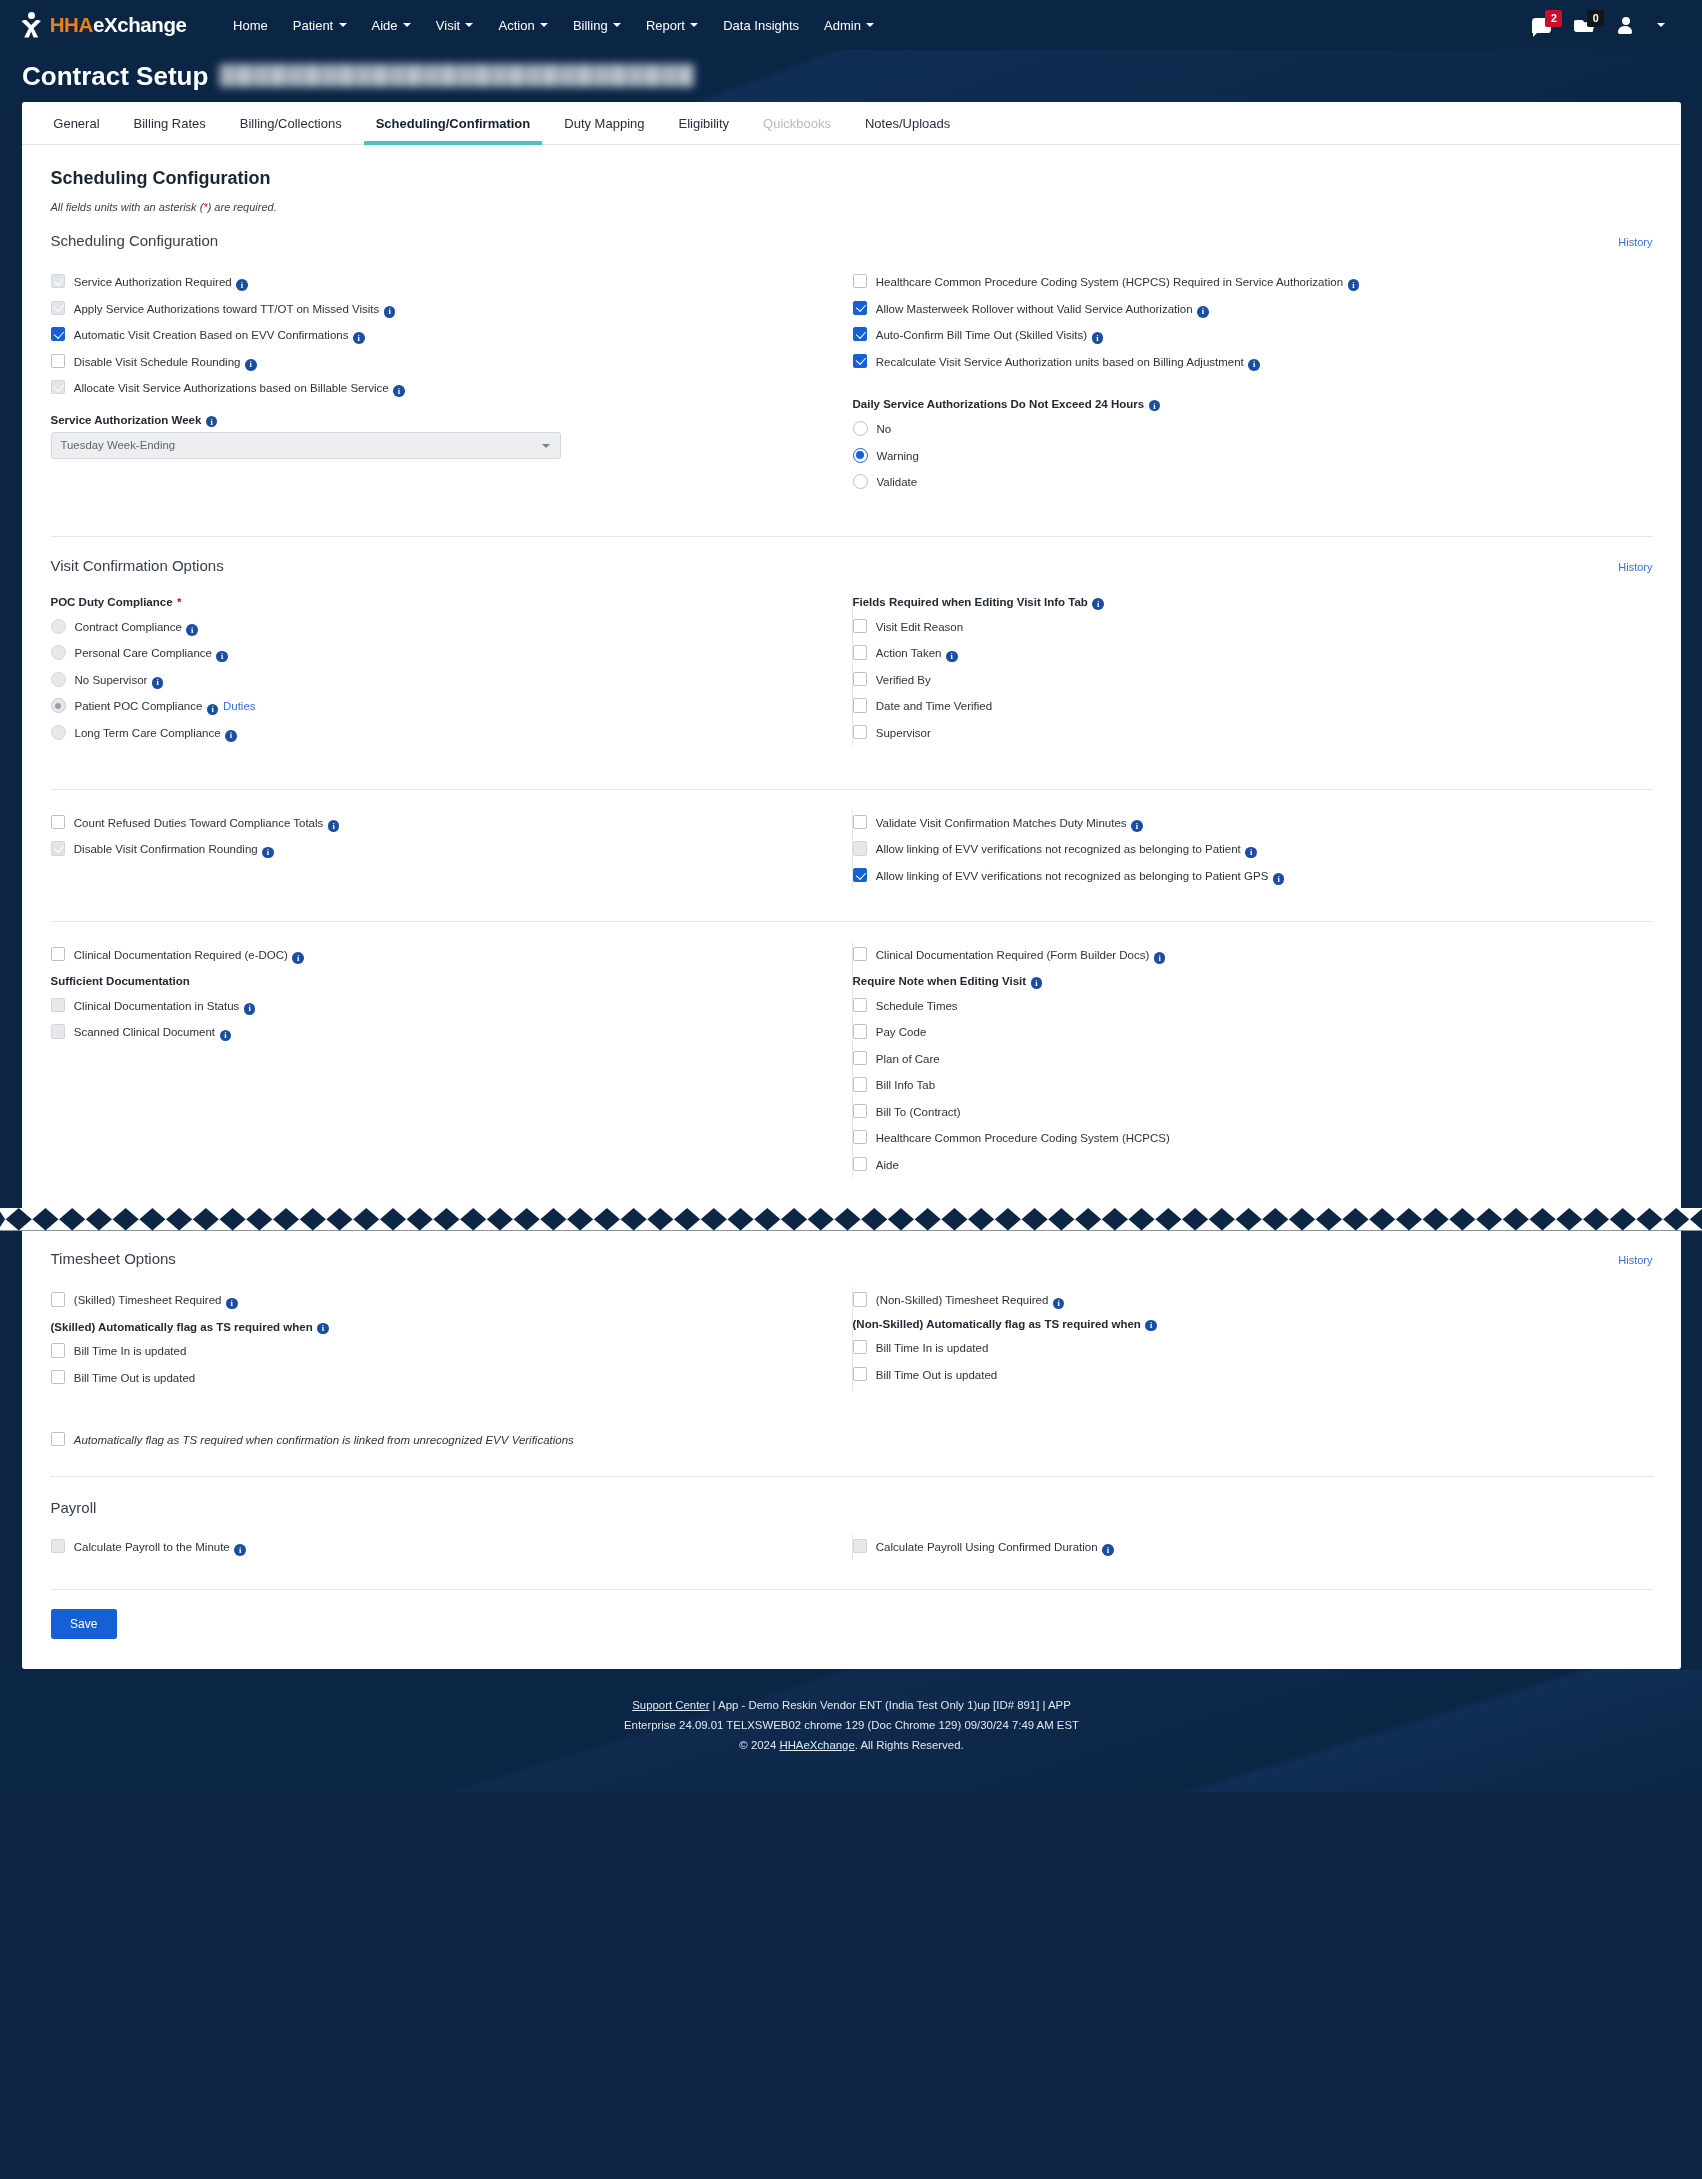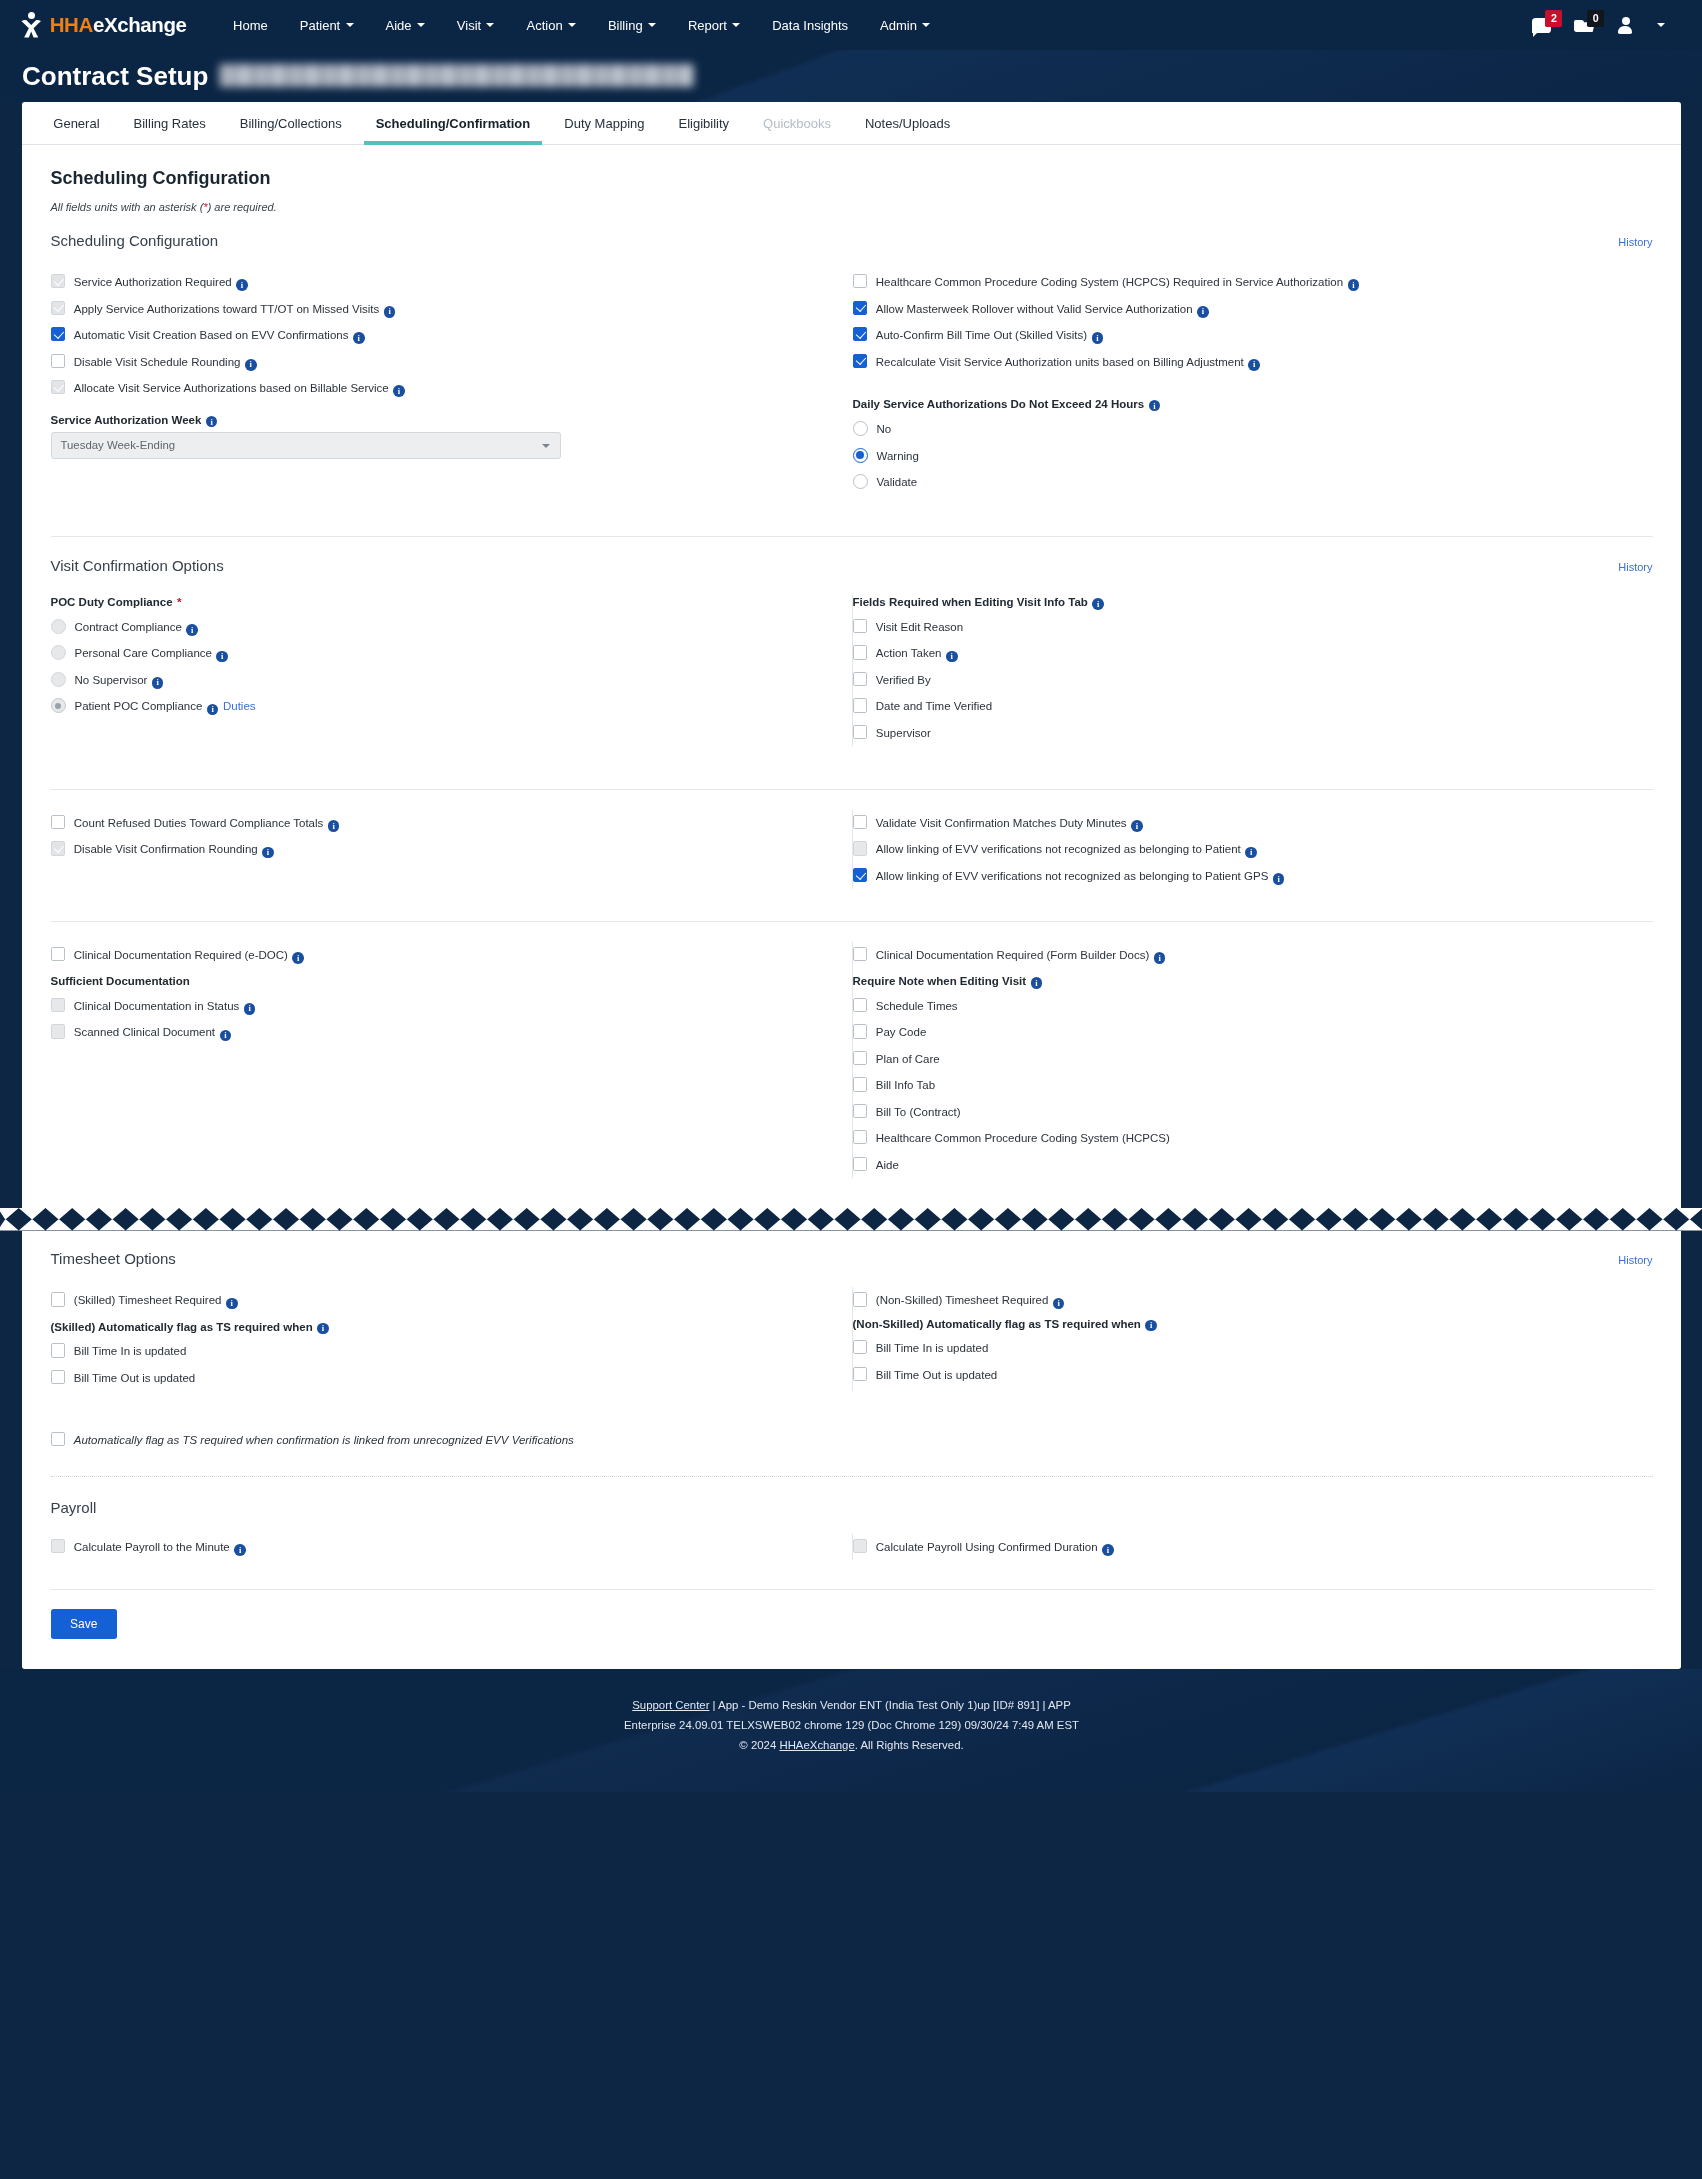--- a/index.html
+++ b/index.html
@@ -20,21 +20,21 @@
     position: relative;
   }
   .brand { display: flex; align-items: center; gap: 7.1px; margin-right: 34px; }
   .brand-glyph { width: 23px; height: 27px; position: relative; }
   .brand-glyph .head { position:absolute; left:8px; top:0; width:7.1px; height:7.1px; border-radius:50%; background:#fff; }
   .brand-glyph .body { position:absolute; left:1.8px; top:8px; width:19.6px; height:18px; background:#fff;
      clip-path: polygon(0% 8%, 22% 0%, 50% 30%, 78% 0%, 100% 8%, 62% 48%, 86% 100%, 62% 100%, 50% 66%, 38% 100%, 14% 100%, 38% 48%); }
   .brand-text { font-size: 20.5px; font-weight: bold; letter-spacing: -0.4px; line-height:1; }
   .brand-text .hha { color: #f07f13; }
   .brand-text .ex { color: #ffffff; }
-  .nav { display: flex; align-items: center; gap: 7px; }
+  .nav { display: flex; align-items: center; gap: 0px; }
   .nav a {
     color: #ffffff; text-decoration: none; font-size: 13px;
     padding: 5.3px 12.5px; display: inline-flex; align-items: center; gap: 5.3px;
     white-space: nowrap;
   }
   .caret {
     width: 0; height: 0; border-left: 4px solid transparent;
     border-right: 4px solid transparent; border-top: 4.5px solid #fff;
     display:inline-block;
   }
@@ -391,20 +391,24 @@
               <span class="lbl"><span>Personal Care Compliance</span><span class="info">i</span></span>
             </div>
             <div class="row">
               <span class="radio disabled"></span>
               <span class="lbl"><span>No Supervisor</span><span class="info">i</span></span>
             </div>
             <div class="row">
               <span class="radio selected disabled"></span>
               <span class="lbl"><span>Patient POC Compliance</span><span class="info">i</span><a class="inline-link" href="#">Duties</a></span>
             </div>
+            <div class="row">
+              <span class="radio disabled"></span>
+              <span class="lbl"><span>Long Term Care Compliance</span><span class="info">i</span></span>
+            </div>
           </div>
       </div>
       <div class="col right" style="border-left:0.9px solid #e4e7ea; padding-left:0;">
         <div class="group-label">
           <span>Fields Required when Editing Visit Info Tab</span>
           <span class="info">i</span>
         </div>
         <div id="vco-fields">
             <div class="row">
               <span class="cb"></span>

